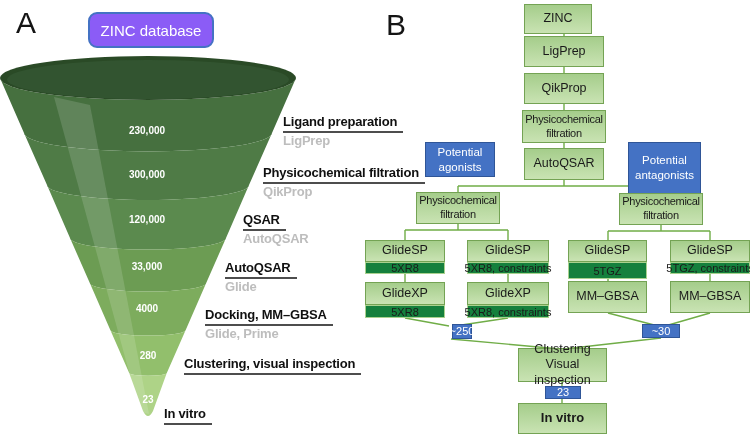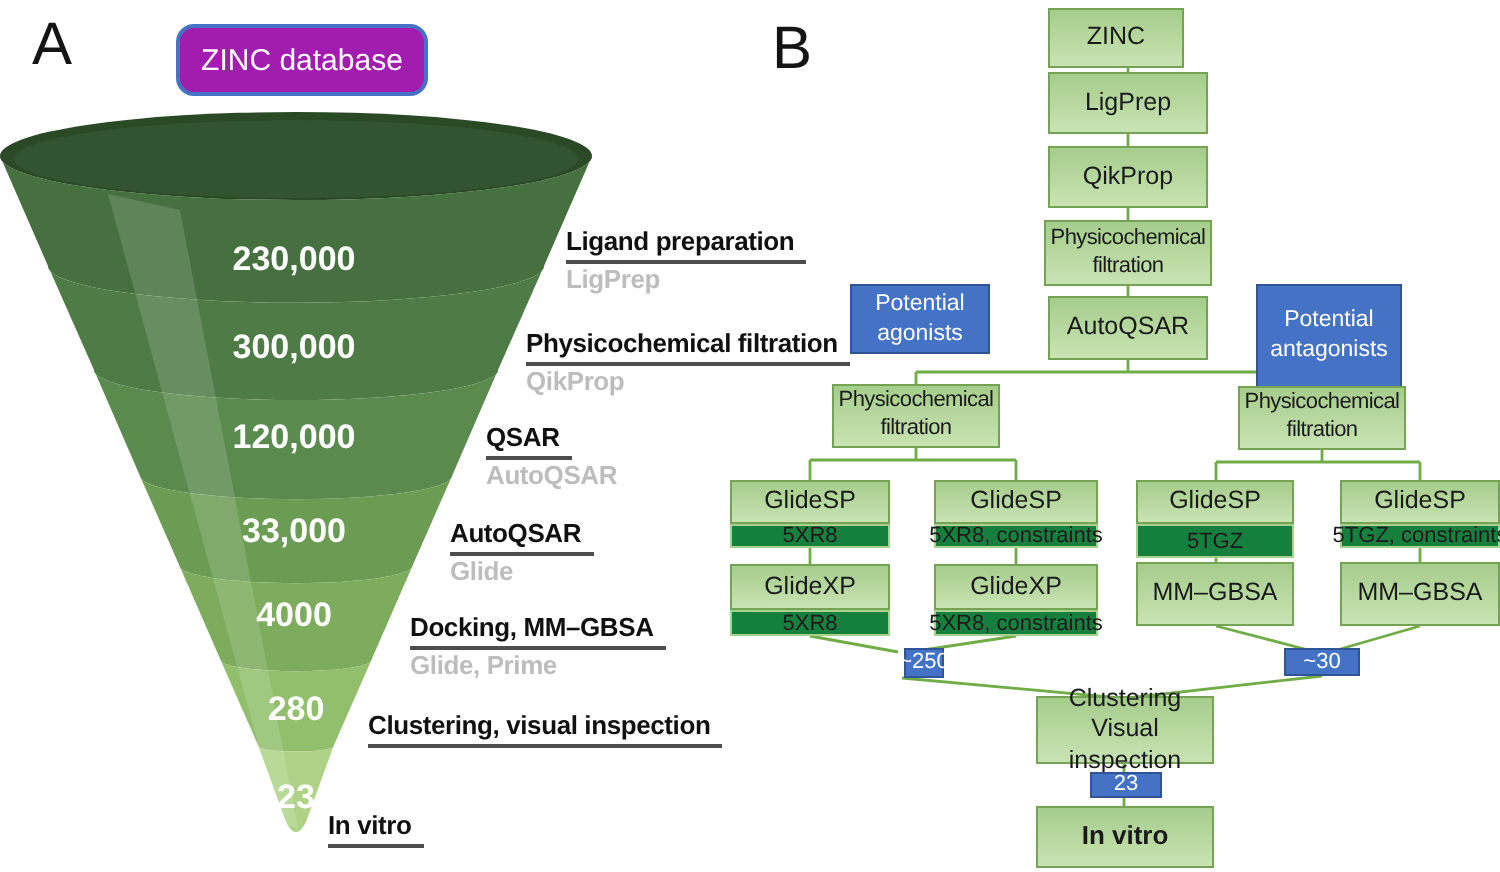--- a/index.html
+++ b/index.html
@@ -1,23 +1,23 @@
 <!DOCTYPE html>
 <html><head>
 <meta charset="utf-8">
 <style>
   html,body{margin:0;padding:0;background:#fff;}
   .canvas{position:relative;width:750px;height:436px;background:#ffffff;overflow:hidden;
           font-family:"Liberation Sans",sans-serif;}
   .abs{position:absolute;}
   .panel-letter{font-size:30px;color:#141414;line-height:1;}
-  .zinc-btn{left:88px;top:12px;width:122px;height:32px;background:#a21caf;border:2px solid #4472c4;
+  .zinc-btn{left:88px;top:12px;width:122px;height:32px;background:#8b5cf6;border:2px solid #4472c4;
             border-radius:9px;color:#fff;font-size:15px;display:flex;align-items:center;justify-content:center;}
   .funnel-svg{left:0;top:0;}
-  .fnum{color:#ffffff;font-weight:bold;font-size:17px;transform:translate(-50%,-50%);white-space:nowrap;}
+  .fnum{color:#ffffff;font-weight:bold;font-size:10px;transform:translate(-50%,-50%);white-space:nowrap;}
   .stage{line-height:1.1;}
   .stage-label{font-weight:bold;font-size:13px;color:#101010;border-bottom:2px solid #4d4d4d;
                display:inline-block;padding:0 6px 2px 0;white-space:nowrap;letter-spacing:-0.2px;}
   .stage-tool{font-weight:bold;font-size:13px;color:#bdbdbd;margin-top:1px;letter-spacing:-0.2px;white-space:nowrap;}
   .gbox{background:linear-gradient(180deg,#a5cd8b 0%,#c9e3b3 100%);border:1px solid #74a354;
         display:flex;align-items:center;justify-content:center;text-align:center;
         font-size:12.5px;color:#1a1a1a;line-height:1.25;box-sizing:border-box;}
   .gbox.small-text{font-size:11px;letter-spacing:-0.3px;}
   .gbox.bold{font-weight:bold;font-size:13px;}
   .sub{background:#15803d;border:1px solid #a9d18e;font-size:11px;color:#1a1a1a;

